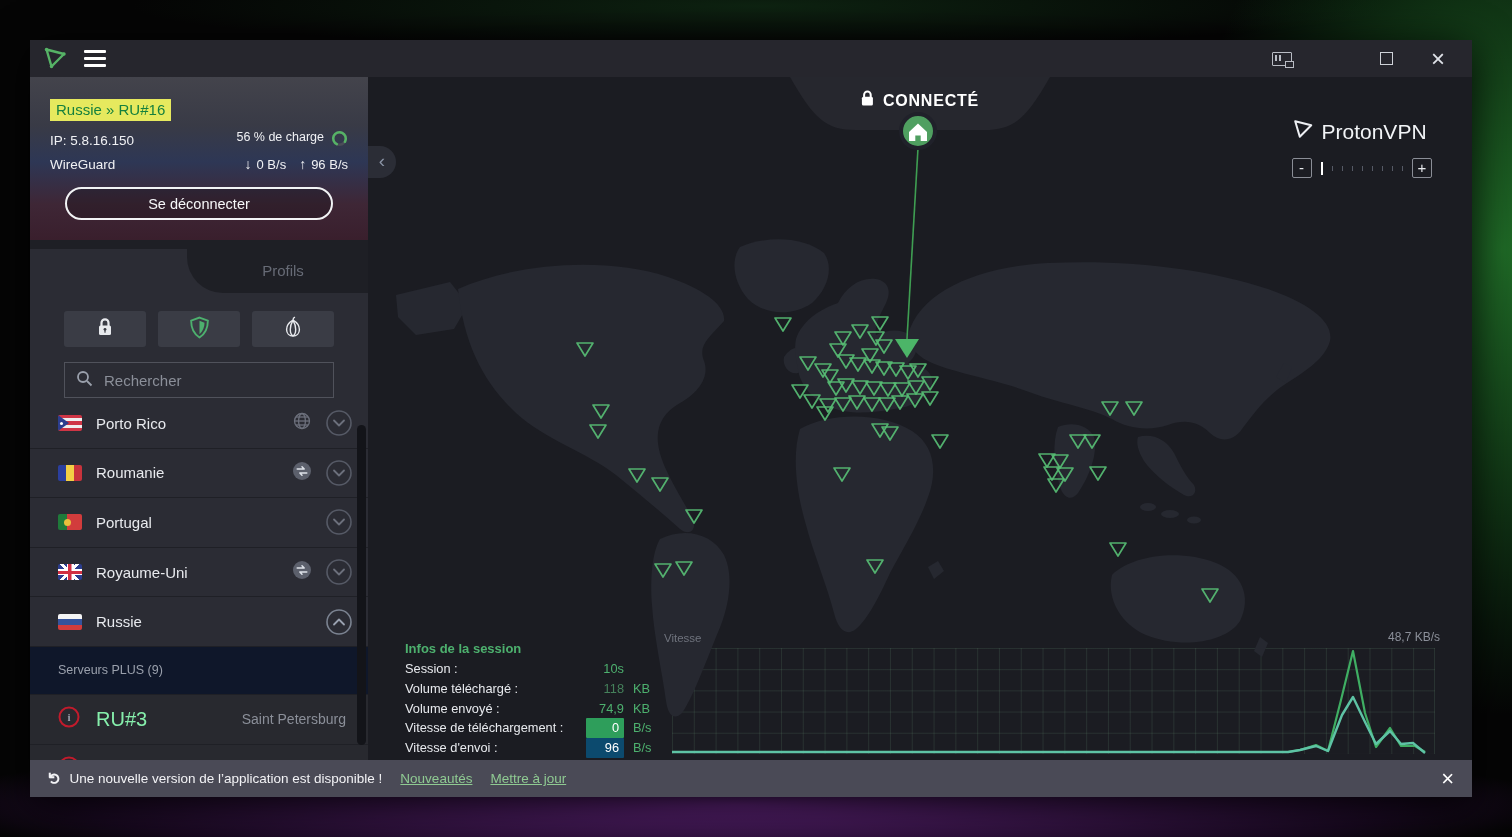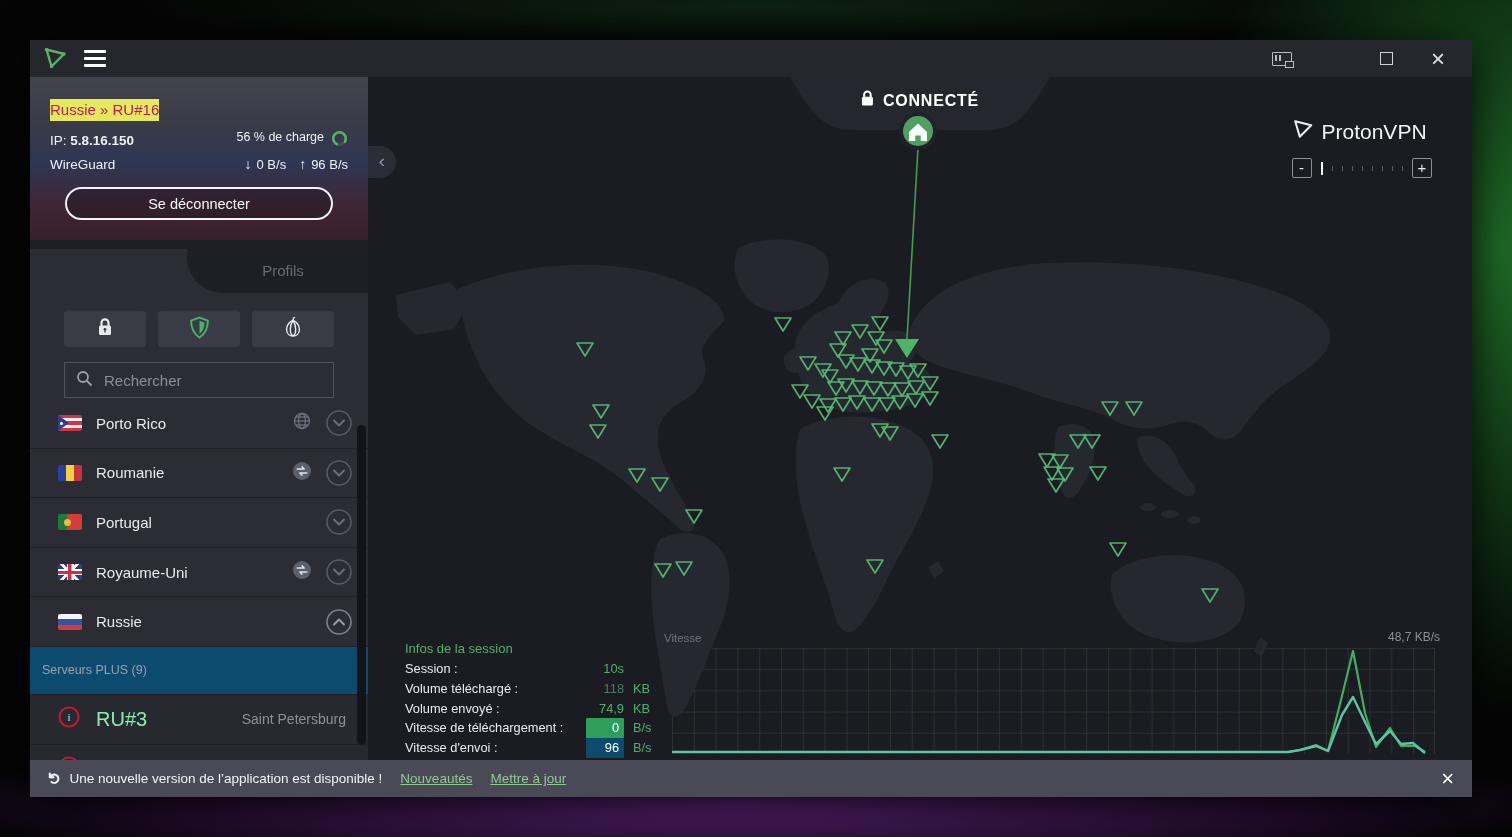--- a/index.html
+++ b/index.html
@@ -22,23 +22,23 @@
   .ic-max{width:11px;height:11px;border:1.5px solid #cfd2d8;margin-left:0}
   .ic-close::before{content:"×";font-size:24px;line-height:20px;color:#dfe2e8}
   .tb-btn + .tb-btn{margin-left:8px}
 
   .main{position:absolute;top:37px;left:0;right:0;bottom:0;display:flex}
 
   
   .sidebar{width:338px;flex:none;background:#2b2c34;position:relative;display:flex;flex-direction:column;z-index:10}
   .conn{height:163px;flex:none;position:relative;padding:22px 20px 0;box-sizing:border-box;background:
     linear-gradient(180deg,rgba(70,70,78,.9) 0%,rgba(58,60,72,.9) 30%,rgba(46,56,88,.92) 52%,rgba(64,38,54,.92) 78%,rgba(58,30,44,.95) 100%)}
-  .conn-title{display:inline-block;background:#e6e95e;color:#be185d;font-size:15px;padding:2px 0 3px;font-weight:400}
+  .conn-title{display:inline-block;background:#e6e95e;color:#15803d;font-size:15px;padding:2px 6px 3px;font-weight:400}
   .conn-row{display:flex;justify-content:space-between;align-items:center;margin-top:9px;color:#f0f1f4;font-size:13.5px}
-  .conn-row .ip b{font-weight:bold}
+  .conn-row .ip b{font-weight:normal}
   .load{display:flex;align-items:flex-start;gap:7px;font-size:12.5px}
   .speeds{display:flex;align-items:center;gap:5px;font-size:13px}
   .ar-down::before{content:"↓";font-weight:bold;font-size:14px}
   .ar-up::before{content:"↑";font-weight:bold;font-size:14px;margin-left:8px}
   .disc-btn{display:block;margin:15px auto 0;width:268px;height:33px;line-height:31px;text-align:center;border:2px solid #f2f3f5;border-radius:18px;color:#f6f7f9;font-size:14.5px;box-sizing:border-box;cursor:pointer;background:rgba(10,10,16,.25)}
 
   .tabsgap{height:9px;background:#1e1f25;flex:none}
   .tabs{height:44px;flex:none;position:relative;background:#2b2c34}
   .tabs .dark{position:absolute;right:0;top:0;width:181px;height:44px;background:#1e1f25;border-bottom-left-radius:36px}
   .tab{position:absolute;top:0;height:44px;line-height:44px;text-align:center;font-size:15px;cursor:pointer}
@@ -69,21 +69,21 @@
     linear-gradient(#fff,#fff) center/100% 6px no-repeat,
     linear-gradient(#fff,#fff) center/7px 100% no-repeat}
   .flag.gb::after{content:"";position:absolute;inset:0;background:
     linear-gradient(#d12f43,#d12f43) center/100% 3px no-repeat,
     linear-gradient(#d12f43,#d12f43) center/3.5px 100% no-repeat}
   .flag.ru{background:linear-gradient(180deg,#f5f5f5 0 33%,#35539c 33% 66%,#d23c3c 66%)}
   .cname{flex:1;color:#e8eaee;font-size:15px}
   .cicons{display:flex;align-items:center;gap:8px}
   .chev{width:26px;height:26px;flex:none;display:flex;align-items:center;justify-content:center}
 
-  .sect{height:47px;background:#0c4a6e;color:#9aa0ac;font-size:12.5px;display:flex;align-items:center;padding-left:12px;border-bottom:1px solid #1f2026}
+  .sect{height:47px;background:#0f172a;color:#9aa0ac;font-size:12.5px;display:flex;align-items:center;padding-left:28px;border-bottom:1px solid #1f2026}
   .srow{height:48.6px;background:#28292f;display:flex;align-items:center;gap:16px;padding:0 22px 0 28px;border-bottom:1px solid #1f2026;cursor:pointer}
   .sname{color:#86efac;font-size:20px;flex:1}
   .scity{color:#8b8f99;font-size:14px}
 
   .sb-scroll{position:absolute;right:2px;top:348px;width:9px;height:320px;background:#131419;border-radius:5px;z-index:5}
 
   
   .map-area{flex:1;position:relative;background:#1b1c22;overflow:hidden}
   .grid{position:absolute;left:304px;top:571px;width:762px;height:106px;
     background-image:linear-gradient(to right,rgba(110,160,125,.16) 1px,transparent 1px),linear-gradient(to bottom,rgba(110,160,125,.16) 1px,transparent 1px);
@@ -94,21 +94,21 @@
   .pill::before{content:"‹";color:#8a93a5;font-size:19px;margin-top:-2px}
   .brand{position:absolute;right:40px;top:40px;z-index:6;display:flex;flex-direction:column;}
   .brand-row{display:flex;align-items:center;gap:8px;color:#f2f4f7;font-size:21px}
   .zoomer{display:flex;align-items:center;gap:9px;margin-top:12px}
   .zbox{width:20px;height:20px;border:1px solid #8a8d96;color:#e8eaee;font-size:15px;line-height:18px;text-align:center;border-radius:2px;cursor:pointer;box-sizing:border-box}
   .ticks{display:flex;align-items:center;gap:9px}
   .ticks i{display:block;width:1px;height:5px;background:#565a66}
   .ticks i.big{width:2.5px;height:13px;background:#fff}
 
   .session{position:absolute;left:37px;top:564px;width:262px;z-index:7;font-size:12.8px}
-  .s-title{color:#4db06e;font-weight:normal;margin-bottom:3px;font-size:13px}
+  .s-title{color:#4db06e;font-weight:bold;margin-bottom:3px;font-size:13px}
   .s-row{display:flex;align-items:center;line-height:19.8px;color:#e8eaee}
   .s-label{flex:1}
   .s-val{width:44px;text-align:right;color:#4db06e}
   .s-val.dim{color:#45815b}
   .s-val .bx{display:inline-block;min-width:28px;padding:0 5px;text-align:right;color:#fff;border-radius:1px}
   .bx-dl{background:#2e9e5b}
   .bx-ul{background:#0c4a6e}
   .s-unit{width:34px;padding-left:9px;color:#4db06e}
 
   .g-axis{position:absolute;left:296px;top:555px;color:#6f737d;font-size:11.5px;z-index:6}

